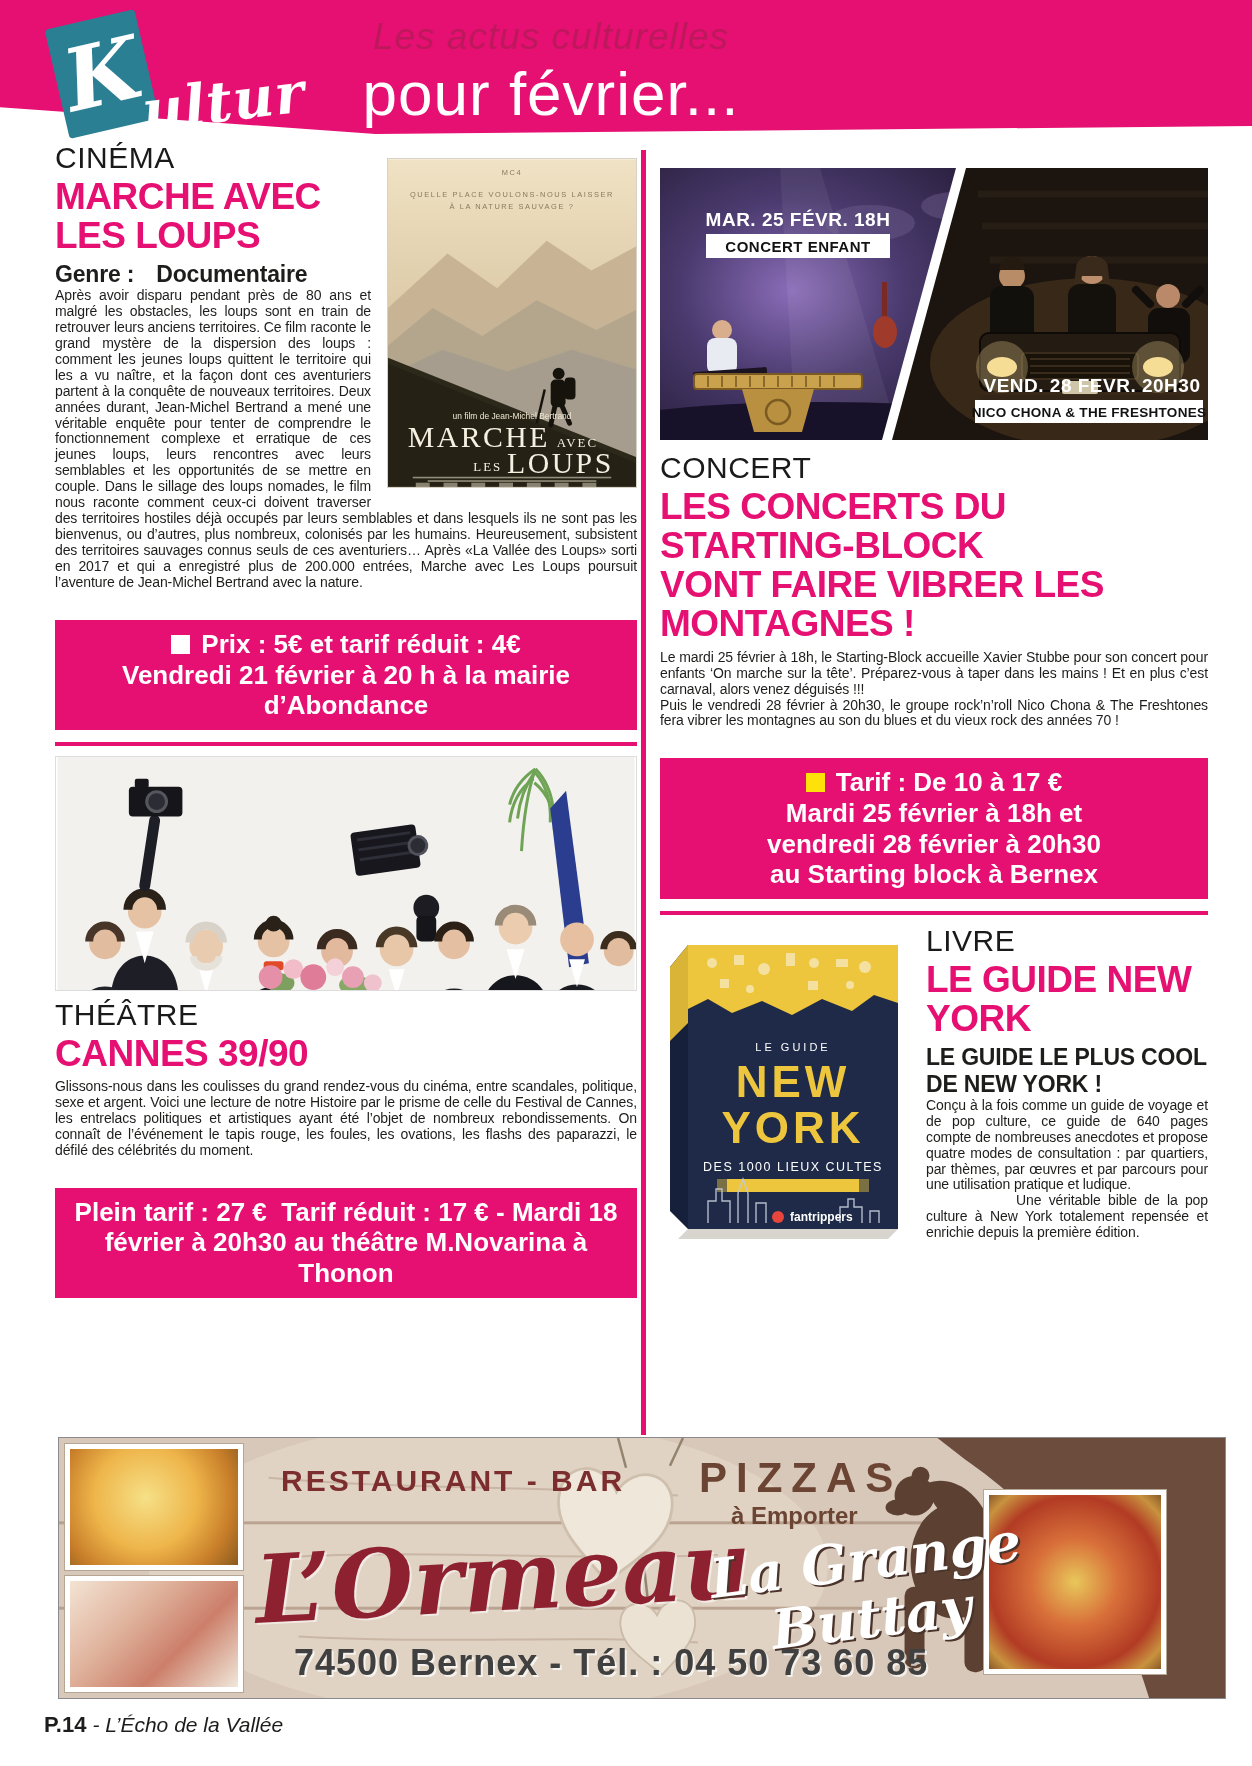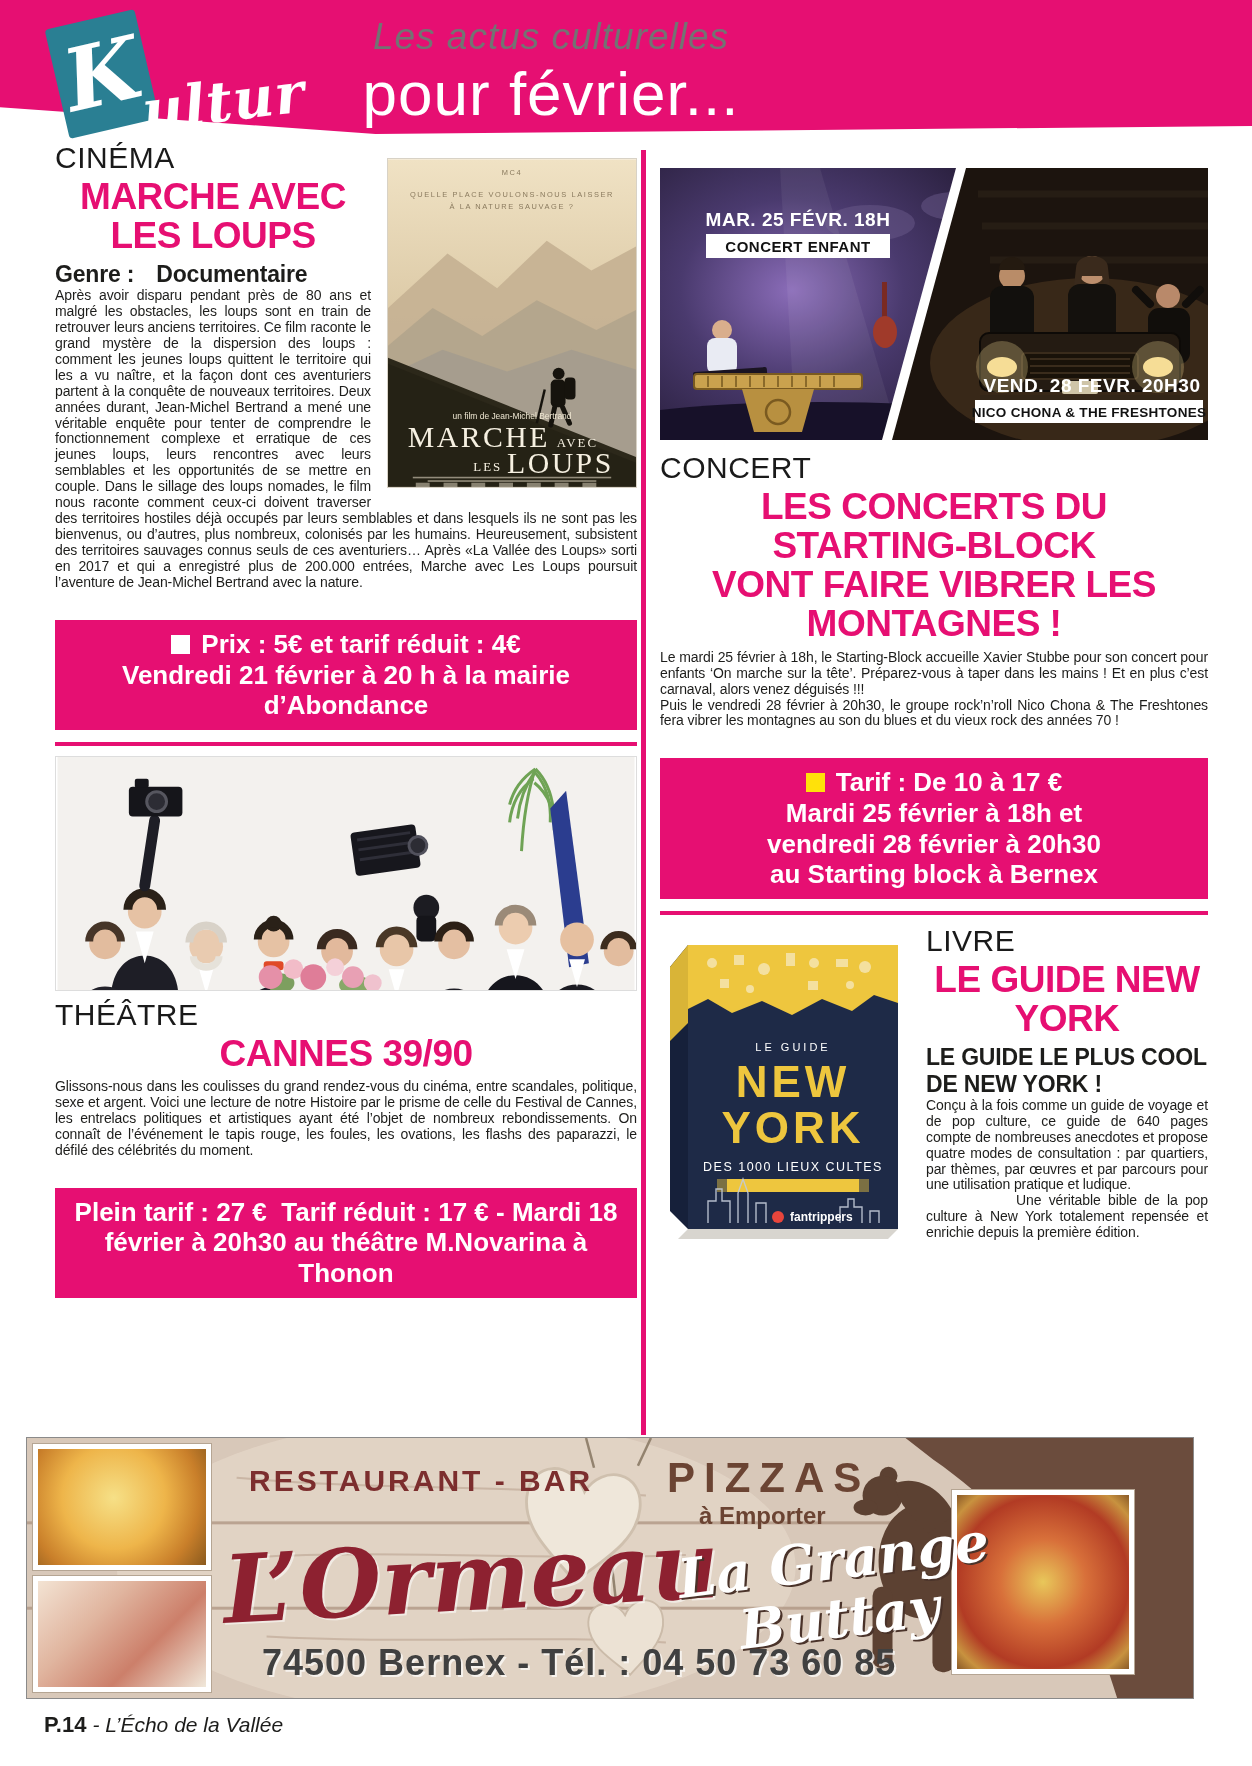--- a/index.html
+++ b/index.html
@@ -4,38 +4,38 @@
 <style>
   * { margin:0; padding:0; box-sizing:border-box; }
   html,body { background:#fff; }
   .page { position:relative; width:1252px; height:1766px; background:#fff; overflow:hidden;
           font-family:"Liberation Sans", sans-serif; color:#1d1d1b; }
 
   
   .header { position:absolute; left:0; top:0; width:1252px; height:134px; background:#e60f72;
             clip-path:polygon(0 0,100% 0,100% 94%,30% 100%,0 80%); }
   .header-sub { position:absolute; left:0; right:150px; top:16px; text-align:center;
-                color:#737373; font-style:italic; font-size:37px; letter-spacing:1px; }
+                color:#be185d; font-style:italic; font-size:37px; letter-spacing:1px; }
   .header-title { position:absolute; left:0; right:150px; top:58px; text-align:center;
                   color:#fff; font-size:62px; letter-spacing:1px; }
   .logo { position:absolute; left:48px; top:10px; width:280px; height:130px; z-index:6; }
   .logo-box { position:absolute; left:8px; top:8px; width:92px; height:112px; background:#2a7f93;
               transform:rotate(-13deg); border-radius:4px; display:flex; align-items:center; justify-content:center; }
   .logo-k { color:#fff; font-family:"DejaVu Serif", serif; font-style:italic; font-weight:bold; font-size:86px; line-height:1; }
   .logo-suffix { position:absolute; left:94px; top:58px; color:#fff; font-family:"DejaVu Serif", serif;
                  font-style:italic; font-weight:bold; font-size:56px; transform:rotate(-7deg); letter-spacing:1px; }
 
   
   .col-left  { position:absolute; left:55px;  top:142px; width:582px; z-index:1; }
   .col-right { position:absolute; left:660px; top:168px; width:548px; z-index:1; }
   .divider   { position:absolute; left:641px; top:150px; width:5px; height:1285px; background:#e60f72; }
 
   .kicker { font-size:30px; letter-spacing:.5px; color:#1a1a1a; line-height:1.06; }
   .headline { color:#e60f72; font-weight:bold; font-size:37px; line-height:1.06; letter-spacing:-.5px; }
-  .headline-block { margin:3px 0 6px;text-align:center; }
+  .headline-block { margin:3px 0 6px; }
   .meta { font-size:23px; font-weight:bold; line-height:1.16; letter-spacing:-.2px; }
   .meta .gap { display:inline-block; width:16px; }
   .body-text { font-size:14px; line-height:1.14; text-align:justify; letter-spacing:-.1px; }
   .indent { text-indent:90px; }
   .pink-box { clear:both; background:#e60f72; color:#fff; text-align:center; font-weight:bold;
               font-size:26px; line-height:1.18; padding:9px 8px; margin-top:29px; }
   .bullet { display:inline-block; width:19px; height:19px; background:#fff; margin-right:11px; vertical-align:-1px; }
   .bullet.yellow { background:#ffe10a; }
   .rule { height:4px; background:#e60f72; margin:12px 0 10px; }
 
@@ -53,21 +53,21 @@
   .pt-small { font-family:"Liberation Serif", serif; font-size:13px; letter-spacing:2px; fill:#f6f0e1; }
   .cp-date  { font-size:19px; font-weight:bold; fill:#fff; letter-spacing:.5px; }
   .cp-name  { font-size:15px; font-weight:bold; fill:#121212; letter-spacing:.5px; }
   .cp-name2 { font-size:13.5px; font-weight:bold; fill:#121212; letter-spacing:.3px; }
   .bk-tag   { font-size:11px; letter-spacing:3px; fill:#fff; }
   .bk-title { font-size:44px; font-weight:bold; letter-spacing:4px; fill:#eec63e; }
   .bk-sub   { font-size:12.5px; letter-spacing:1.5px; fill:#fff; }
   .bk-brand { font-size:12px; font-weight:bold; fill:#fff; }
 
   
-  .ad { position:absolute; left:26px; top:1437px; width:1168px; height:262px; z-index:5;
+  .ad { position:absolute; left:58px; top:1437px; width:1168px; height:262px; z-index:5;
         border:1px solid #8a8a8a; overflow:hidden; background:#d8c8b9; }
   .ad svg.ad-bg { position:absolute; left:0; top:0; width:100%; height:100%; }
   .ad-photo { position:absolute; border:5px solid #fff; box-shadow:0 0 0 1px #b5a593; }
   .ad-photo.p1 { left:6px; top:6px; width:178px; height:126px;
     background:radial-gradient(circle at 45% 42%, #f6e087 0%, #eeb54a 45%, #c97f2a 75%, #8a5a1e 100%); }
   .ad-photo.p2 { left:6px; top:138px; width:178px; height:116px;
     background:linear-gradient(135deg,#f3e3d3 0%, #e0b49e 35%, #cc7f6a 65%, #f0e8da 100%); }
   .ad-photo.p3 { left:925px; top:52px; width:182px; height:184px;
     background:radial-gradient(circle at 50% 50%, #e8c75a 0%, #d8703a 35%, #b23b24 70%, #c8923f 88%, #8a5a28 100%); }
   .ad-text { position:absolute; white-space:nowrap; }

